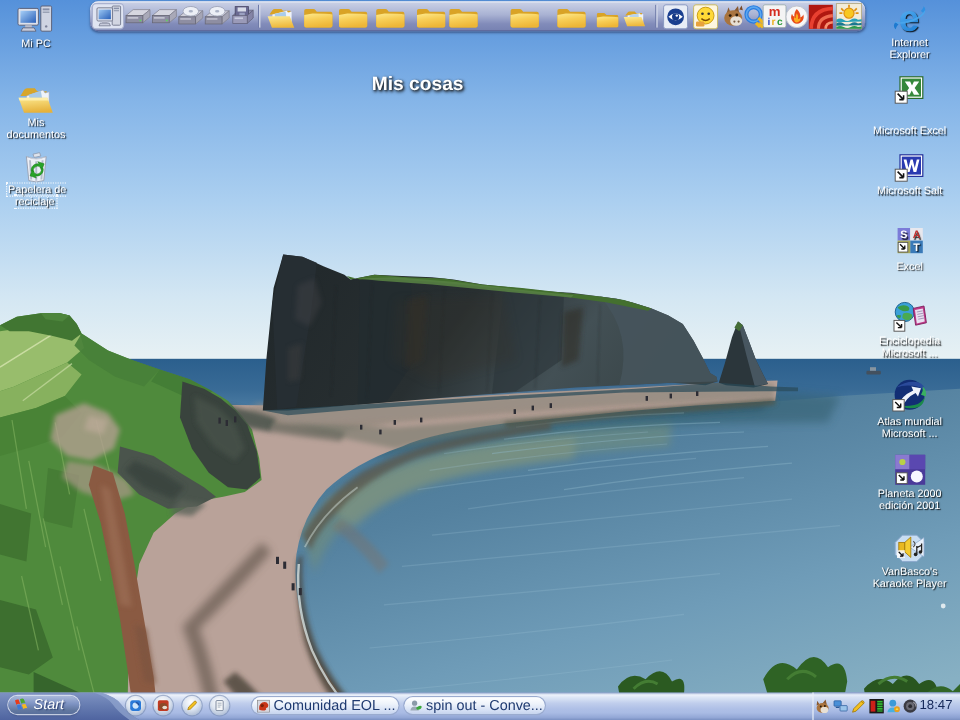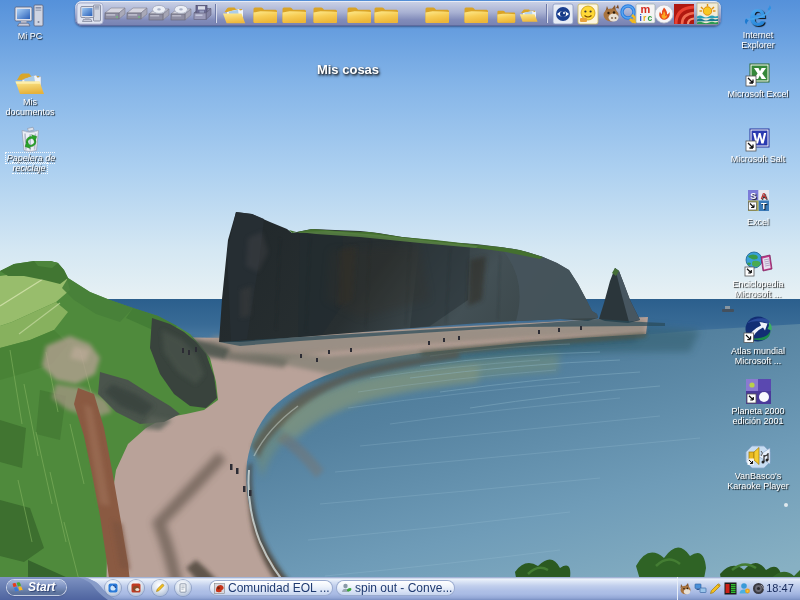--- a/index.html
+++ b/index.html
@@ -8,39 +8,39 @@
 .dico svg{display:block;margin:0 auto;}
 .lbl{white-space:nowrap;}
 #topbar{position:absolute;left:75px;top:1px;width:646px;height:25px;border-radius:7px;
  background:linear-gradient(#ccd3e7,#a9b2d3 45%,#828cba 75%,#7681b1);
  box-shadow:0 1px 2px rgba(30,40,80,0.55), inset 0 1px 0 #e8ecf6, inset 0 -1px 0 #5f6b9e;}
 #taskbar{position:absolute;left:0;top:577px;width:800px;height:23px;
  background:linear-gradient(#8ca0cb 0%,#eef3fb 9%,#dfe8f7 17%,#c0ceec 39%,#aebfe6 61%,#a9bbe4 74%,#93a7d6 91%,#7a90c2 100%);}
 #startbtn{position:absolute;left:7px;top:580px;width:59px;height:15px;border-radius:8px;
  background:linear-gradient(#a9b8da,#7d92c2 45%,#61779f 80%,#5a709c);
  box-shadow:0 0 0 1px rgba(240,245,255,0.75),0 1px 2px rgba(20,30,70,0.5);
- color:#fff;font-style:italic;font-weight:bold;font-size:12px;line-height:15px;
+ color:#fff;font-style:italic;font-weight:normal;font-size:12px;line-height:15px;
  text-shadow:1px 1px 1px #2c3f70;padding-left:21px;box-sizing:border-box;}
 .qlc{position:absolute;top:580px;width:16px;height:16px;border-radius:50%;
  background:radial-gradient(circle at 45% 32%,#ffffff,#dde5f0 45%,#bac7dc 72%,#94a7c4 100%);
  box-shadow:0 0 0 1px rgba(120,140,176,0.6);}
 .qlc svg{position:absolute;left:3px;top:3px;}
 .tbtn{position:absolute;top:581px;height:14px;border-radius:7px;
  background:linear-gradient(#ffffff,#eef3fb 40%,#d4dff4 80%,#c6d4ee);
  box-shadow:0 0 0 1px #9aabcf;display:flex;align-items:center;
  font-size:12px;color:#1f3a70;white-space:nowrap;overflow:hidden;}
 .tbtn svg{margin:0 3px 0 4px;flex:0 0 auto;}
 #tray{position:absolute;left:677px;top:577px;width:123px;height:23px;
  background:linear-gradient(#8ca0cb 0%,#e8eefa 9%,#d8e2f4 17%,#bfceec 39%,#aebfe6 61%,#a2b5e1 74%,#8ca1d2 91%,#7a90c2 100%);
  border-left:1px solid #e8eef8;}
 #clock{position:absolute;left:763px;top:582px;width:34px;text-align:center;font-size:11px;color:#16295a;}
 .ticon{position:absolute;top:582px;}
 #mc-label{position:absolute;left:288px;top:62px;width:120px;text-align:center;color:#fff;
- font-weight:bold;font-size:13px;text-shadow:1px 1px 2px rgba(30,30,30,0.95),1px 2px 3px rgba(0,0,0,0.6);}
-.selbox{border:1px dotted rgba(255,255,255,0.9);padding:0 1px;font-style:italic;}
+ font-weight:bold;font-size:16px;text-shadow:1px 1px 2px rgba(30,30,30,0.95),1px 2px 3px rgba(0,0,0,0.6);}
+.selbox{border:1px dotted rgba(255,255,255,0.9);padding:0 1px;}
 
 </style>
 </head>
 <body>
 <div id="desk">
 <svg id="wall" width="800" height="600" viewBox="0 0 800 600">
  <defs>
   <linearGradient id="sky" x1="0" y1="0" x2="0" y2="1">
    <stop offset="0" stop-color="#5591da"></stop>
    <stop offset="0.28" stop-color="#85b5e8"></stop>
@@ -467,21 +467,21 @@
         <div class="lbl" style="margin-top:3px">Internet<br>Explorer</div>
       </div>
       <div class="dico" style="left:723px;top:63px;width:70px">
         <svg width="26" height="24" viewBox="0 0 26 24">
           <rect x="5" y="1" width="19" height="18" fill="#ffffff" stroke="#2a6a2a" stroke-width="1"></rect>
           <rect x="6.5" y="2.5" width="16" height="15" fill="#35883a"></rect>
           <path d="M9,5 L13.5,5 L15,8.2 L16.6,5 L21,5 L17.2,10.4 L21.2,16 L16.6,16 L14.8,12.4 L13,16 L8.6,16 L12.6,10.4 Z" fill="#ffffff"></path>
           <rect x="1" y="13" width="10" height="10" fill="#fff" stroke="#555" stroke-width="0.8"></rect>
           <path d="M3,15 L8,20 M8,20 L8,16.4 M8,20 L4.4,20" stroke="#111" stroke-width="1.3" fill="none"></path>
         </svg>
-        <div class="lbl" style="margin-top:3px">Microsoft Excel</div>
+        <div class="lbl" style="margin-top:18px">Microsoft Excel</div>
       </div>
       <div class="dico" style="left:723px;top:128px;width:70px">
         <svg width="26" height="24" viewBox="0 0 26 24">
           <rect x="5" y="1" width="19" height="18" fill="#ffffff" stroke="#24309a" stroke-width="1"></rect>
           <rect x="6.5" y="2.5" width="16" height="15" fill="#2a3ab0"></rect>
           <path d="M8,5 L10.4,5 L12,12 L13.8,5 L15.6,5 L17.3,12 L19,5 L21.2,5 L18.6,15.4 L16.3,15.4 L14.7,9 L13,15.4 L10.7,15.4 Z" fill="#ffffff"></path>
           <rect x="1" y="13" width="10" height="10" fill="#fff" stroke="#555" stroke-width="0.8"></rect>
           <path d="M3,15 L8,20 M8,20 L8,16.4 M8,20 L4.4,20" stroke="#111" stroke-width="1.3" fill="none"></path>
         </svg>
         <div class="lbl" style="margin-top:3px">Microsoft Salt</div>

